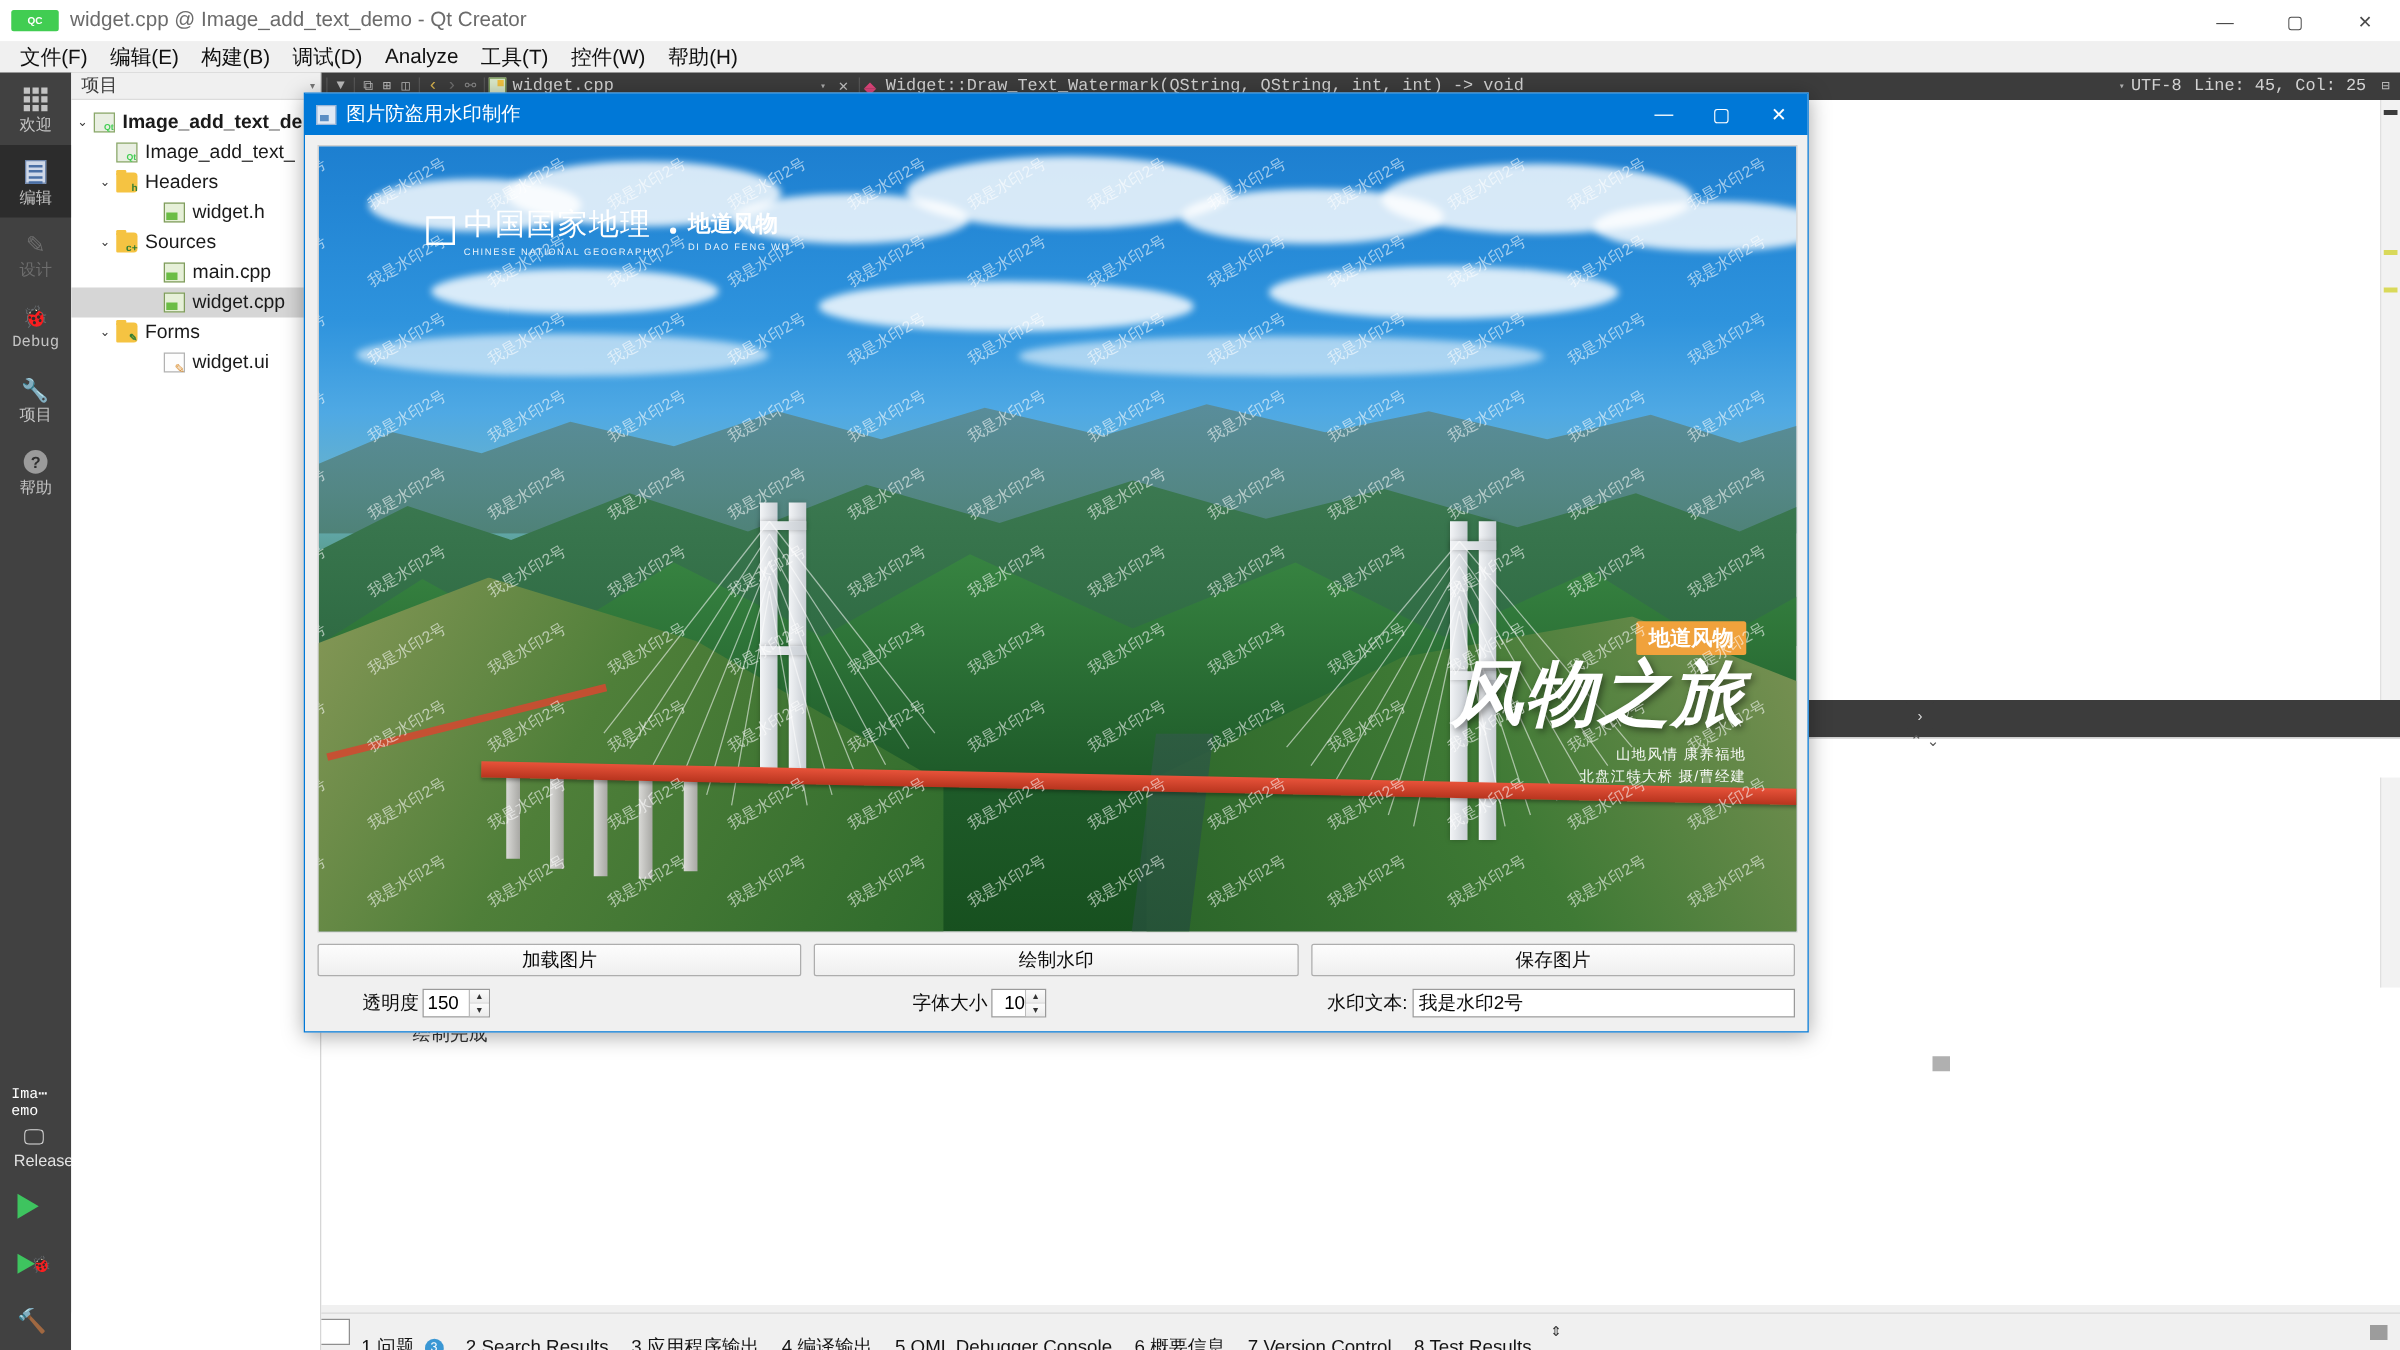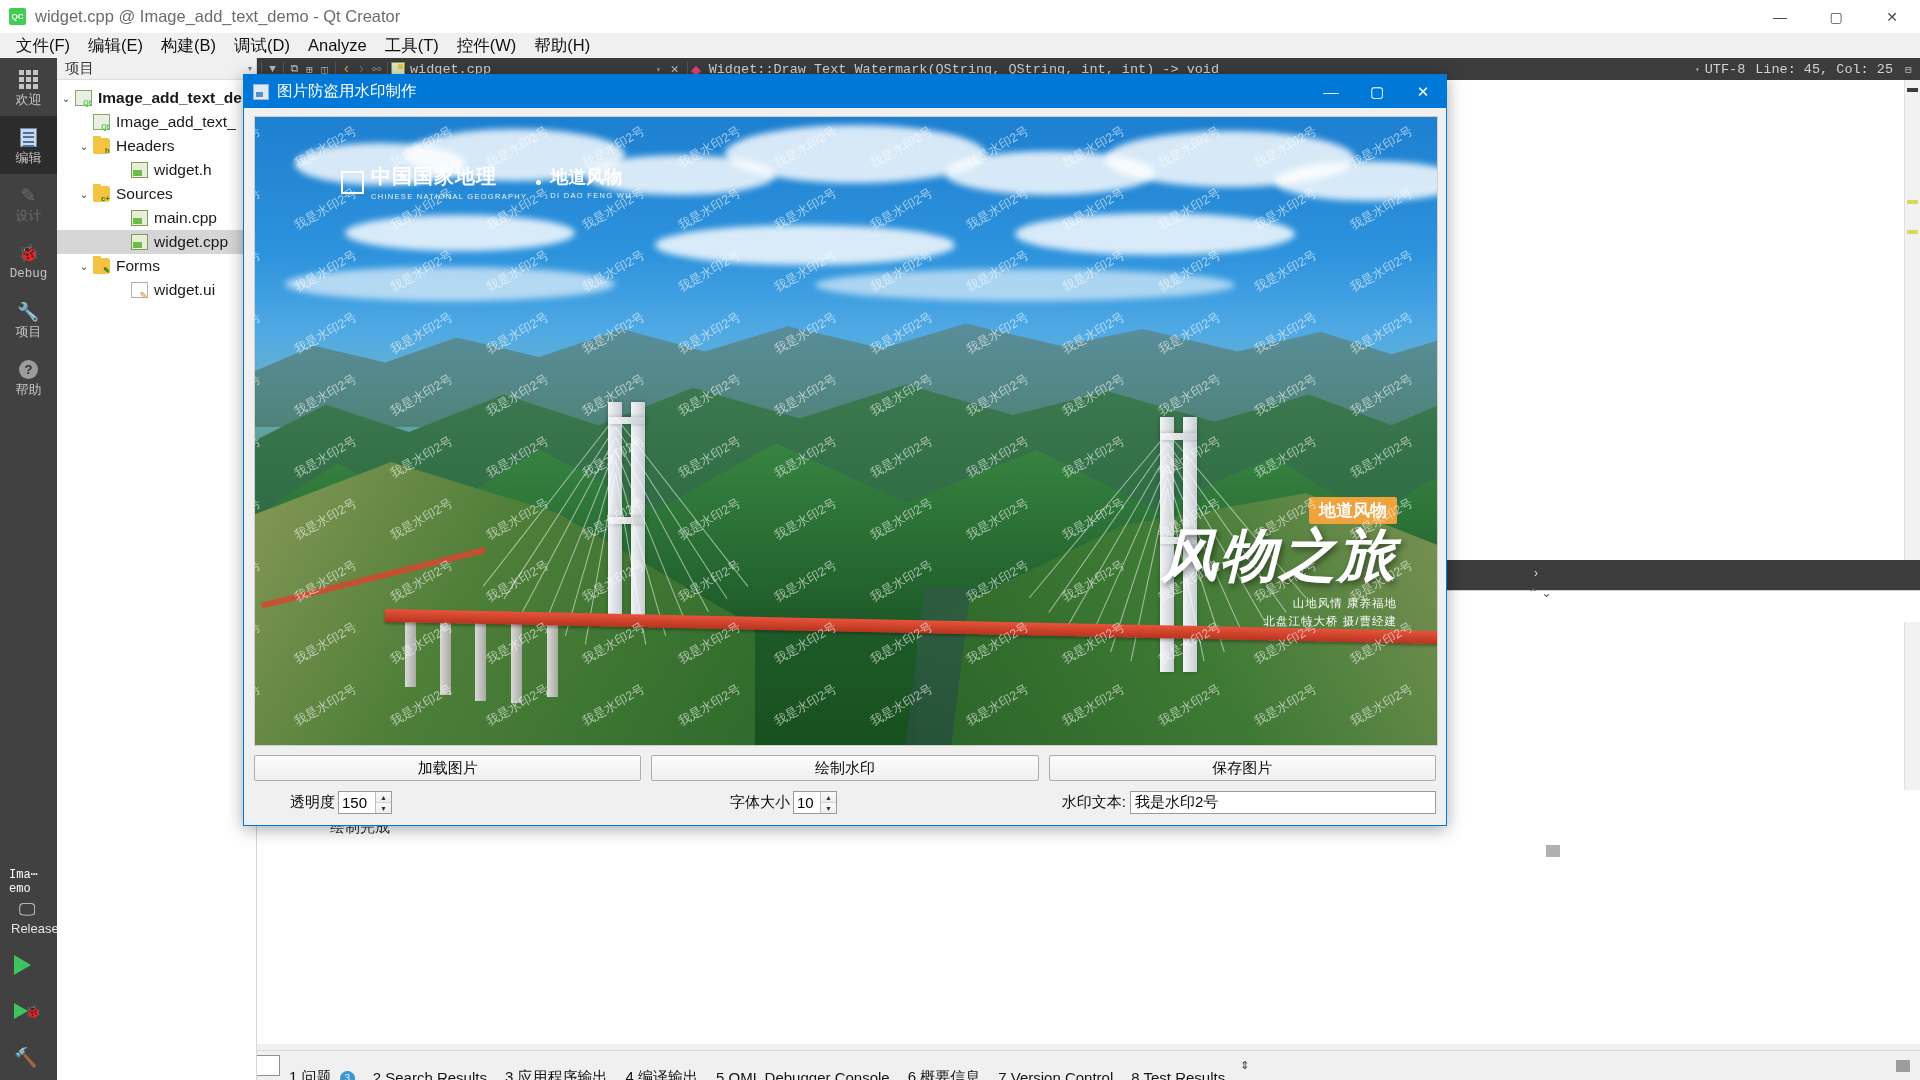--- a/index.html
+++ b/index.html
@@ -10,21 +10,21 @@
     -webkit-font-smoothing: antialiased;
   }
   #app { position:relative; width:1920px; height:1080px; background:#f0f0f0; }
 
   
   .titlebar {
     position:absolute; top:0; left:0; width:1920px; height:33px;
     background:#ffffff; display:flex; align-items:center;
   }
   .tb-icon {
-    width:17px; height:17px; margin-left:9px; margin-right:9px;
+    width:38px; height:17px; margin-left:9px; margin-right:9px;
     background:#41cd52; border-radius:2px; position:relative;
     display:flex; align-items:center; justify-content:center;
     color:#fff; font-size:8px; font-weight:bold; font-family:"Liberation Sans",sans-serif;
   }
   .tb-title { font-size:16.5px; color:#6b6b6b; letter-spacing:0px; }
   .tb-btns { margin-left:auto; display:flex; height:33px; }
   .tb-btn {
     width:56px; height:33px; display:flex; align-items:center; justify-content:center;
     color:#4a4a4a; font-size:14px;
   }
@@ -227,21 +227,21 @@
   
   .wm-layer { position:absolute; inset:0; pointer-events:none; }
   .wm {
     position:absolute; font-size:12.5px; color:rgba(255,255,255,.58);
     transform:rotate(-30deg); white-space:nowrap;
     font-family:"Liberation Sans", sans-serif;
   }
   
   .brand { position:absolute; left:86px; top:46px; display:flex; align-items:center; color:#fff; }
   .brand-box { width:23px; height:23px; border:2px solid #fff; margin-right:7px; }
-  .brand-cn { font-size:20px; font-weight:bold; letter-spacing:1px; }
+  .brand-cn { font-size:24px; font-weight:normal; letter-spacing:1px; }
   .brand-en { font-size:7.5px; letter-spacing:1.3px; margin-top:2px; opacity:.9; }
   .brand-dot { width:5px;height:5px;border-radius:50%;background:#fff;margin:0 9px; }
   .brand2-cn { font-size:18px; font-weight:bold; }
   .brand2-en { font-size:7.5px; letter-spacing:1.3px; margin-top:2px; opacity:.9; }
 
   
   .titleblk { position:absolute; right:40px; top:380px; text-align:right; color:#fff; }
   .tag {
     display:inline-block; background:#f0a23c; color:#fff; font-size:17px; font-weight:bold;
     padding:2px 10px; border-radius:2px;
@@ -779,21 +779,21 @@
           <span class="arrows">
             <div>▲</div>
             <div>▼</div>
           </span>
         </span>
 
         <span style="flex:0 0 302px;"></span>
 
         <span class="flabel">字体大小</span>
         <span class="spin">
-          <input style="width: 26px;" value="10">
+          <input style="width: 26px; text-align: right;" value="10">
           <span class="arrows">
             <div>▲</div>
             <div>▼</div>
           </span>
         </span>
 
         <span class="grow"></span>
 
         <span class="flabel">水印文本:</span>
         <span class="wmtext">我是水印2号</span>

